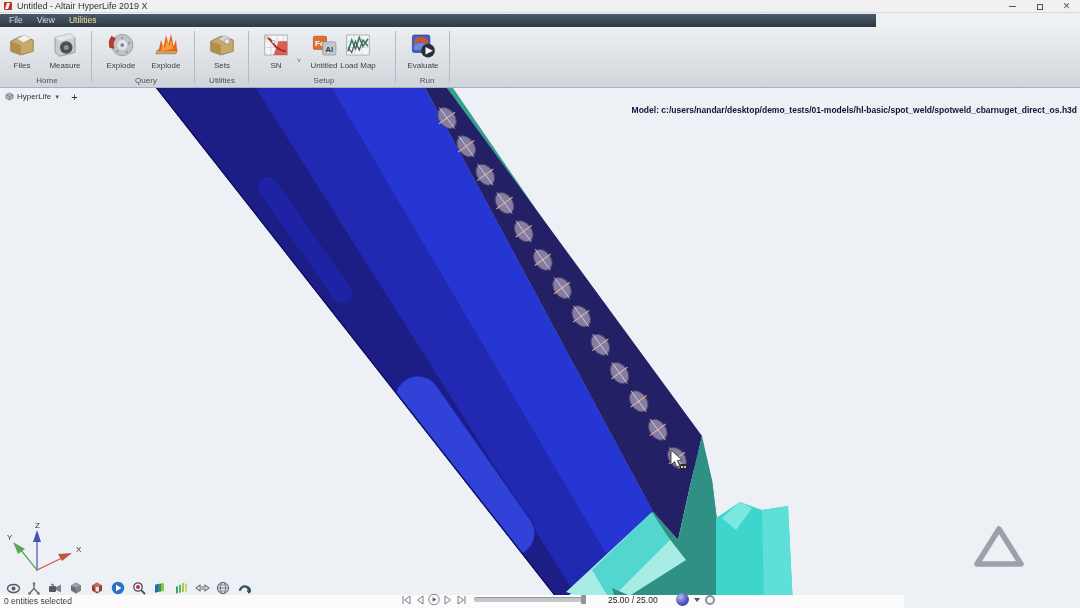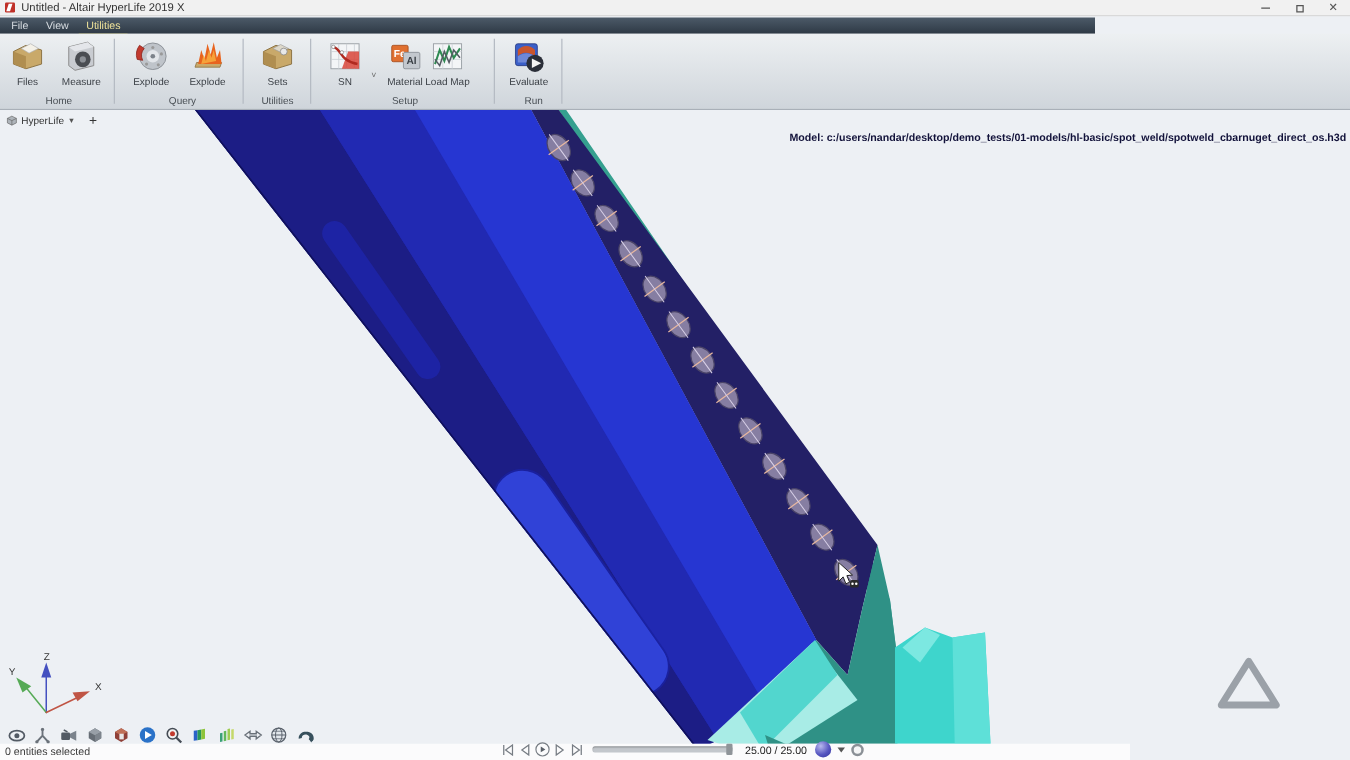--- a/index.html
+++ b/index.html
@@ -54,21 +54,21 @@
   .statusbar { position:absolute; top:595px; left:0; width:904px; height:13px; background:#fbfbfc; }
   .status-text { position:absolute; left:4px; top:1px; font-size:8.5px; color:#3a3a3a; }
 
   .playbar { position:absolute; top:592px; left:400px; height:15px; display:flex;
     align-items:center; gap:2px; }
   .pbtn { width:12px; height:12px; display:flex; align-items:center; justify-content:center; }
   .slider { position:relative; width:112px; height:5px; background:#c3c7cc; border-radius:2px;
     margin:0 4px; box-shadow:inset 0 1px 1px rgba(0,0,0,.25); }
   .slider-thumb { position:absolute; right:0; top:-2px; width:5px; height:9px;
     background:#8f9499; border-radius:1px; }
-  .frame-label { font-size:8.5px; color:#222; margin:0 4px; white-space:nowrap; }
+  .frame-label { font-size:8.5px; color:#222; margin:0 16px; white-space:nowrap; }
   .sphere-btn { width:13px; height:13px; border-radius:50%;
     background:radial-gradient(circle at 35% 30%, #b9b9ee, #5656c0 55%, #30309a); }
   .play-caret { width:0; height:0; border-left:3px solid transparent; border-right:3px solid transparent;
     border-top:4px solid #555; margin:0 3px; }
   .ring-btn { width:10px; height:10px; border-radius:50%; border:2px solid #8a9096; background:#f4f5f6; }
 </style>
 </head>
 <body>
 
 <div id="app">
@@ -166,21 +166,21 @@
     </div>
     <div class="sn-caret">˅</div>
 
     <div class="rbtn" style="left:302px">
       <svg width="30" height="30" viewBox="0 0 24 24">
         <rect x="3.5" y="5" width="10.5" height="10.5" rx="1" fill="#e07030" stroke="#a04818" stroke-width=".5"></rect>
         <text x="8.6" y="12.6" font-size="6.5" font-family="Liberation Sans, sans-serif" font-weight="bold" fill="#fff" text-anchor="middle">Fe</text>
         <rect x="11" y="9.5" width="10.5" height="10.5" rx="1" fill="#c3c8ce" stroke="#82888e" stroke-width=".5"></rect>
         <text x="16.2" y="17.2" font-size="6.5" font-family="Liberation Sans, sans-serif" font-weight="bold" fill="#3a3f45" text-anchor="middle">Al</text>
       </svg>
-      <div class="rlabel">Material</div>
+      <div class="rlabel">Untitled</div>
     </div>
 
     <div class="rbtn" style="left:336px">
       <svg width="30" height="30" viewBox="0 0 24 24">
         <rect x="3" y="4" width="18" height="16" fill="#f3f5f7" stroke="#9aa0a6" stroke-width=".6"></rect>
         <path d="M3,9 h18 M3,14 h18 M9,4 v16 M15,4 v16" stroke="#ccd1d6" stroke-width=".5"></path>
         <polyline points="4,17 7,8 10,15 13,6 16,13 20,7" fill="none" stroke="#2f8a52" stroke-width="1.3"></polyline>
         <polyline points="4,14 7,18 10,9 13,16 16,8 20,13" fill="none" stroke="#555b63" stroke-width="1"></polyline>
       </svg>
       <div class="rlabel">Load Map</div>

